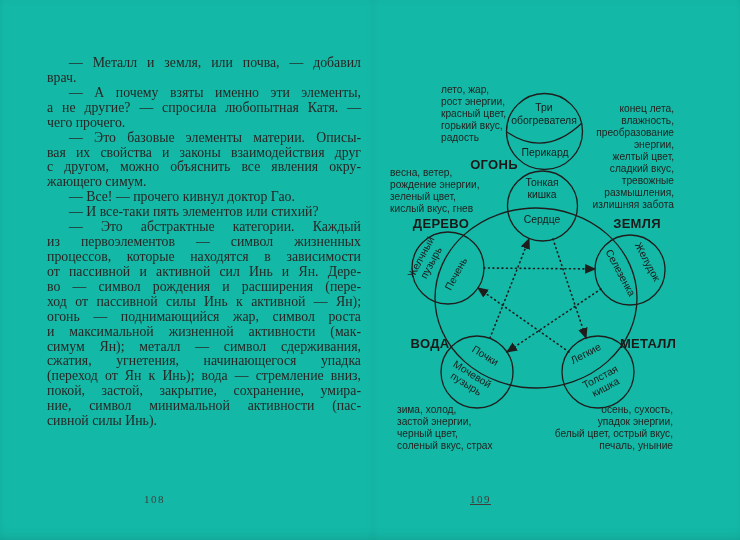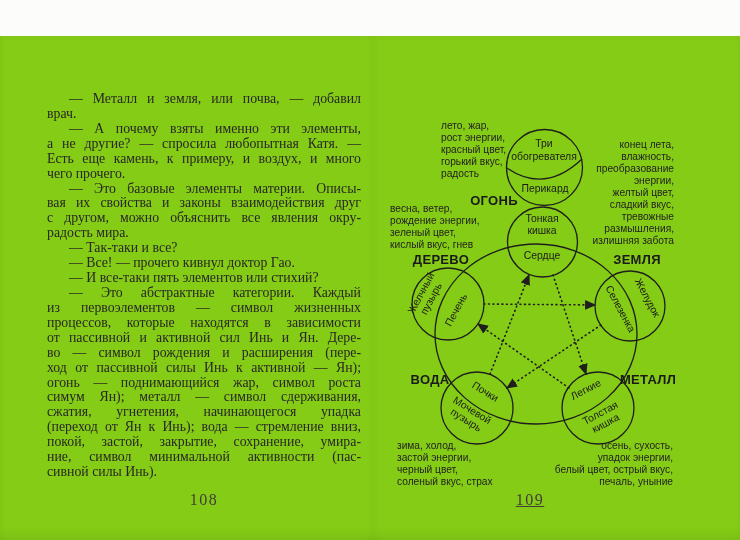--- a/index.html
+++ b/index.html
@@ -2,41 +2,40 @@
 <html><head>
 <meta charset="utf-8">
 <style>
   html,body{margin:0;padding:0;}
   body{
     width:740px;height:540px;position:relative;overflow:hidden;
     background:#fcfcfb;
     font-family:"Liberation Serif", serif;
   }
   .spread{
-    position:absolute;inset:0;background:#84cc16;
+    position:absolute;inset:0;background:#14b8a6;
     box-shadow: inset 0 -10px 14px -10px rgba(0,0,0,.14),
                 inset 6px 0 10px -9px rgba(0,0,0,.08),
                 inset -6px 0 10px -9px rgba(0,0,0,.05),
                 inset 0 8px 10px -9px rgba(0,0,0,.05);
-    margin-top: 36px;
   }
   .gutter{
     position:absolute;left:366px;top:0;width:14px;height:540px;
     background:linear-gradient(90deg, rgba(0,0,0,0) 0%, rgba(0,0,0,.025) 50%, rgba(0,0,0,0) 100%);
   }
   .body-text{
     position:absolute;left:47px;top:56px;width:314px;
     font-size:13.8px;line-height:14.92px;color:#282624;
   }
   .line{text-align:justify;text-align-last:justify;white-space:nowrap;}
   .line.last{text-align-last:left;}
   .line.indent{padding-left:22px;}
   .pagenum{
-    position:absolute;top:455px;width:120px;text-align:center;
-    font-size:16px;letter-spacing:1.5px;color:#403d3a;
+    position:absolute;top:493px;width:120px;
+    font-size:11px;letter-spacing:1.5px;color:#403d3a;
   }
   .pagenum.l{left:144px;}
   .pagenum.r{left:470px;text-decoration:underline;}
   svg.diagram{position:absolute;left:370px;top:70px;}
   .d-stroke{stroke:#1f1e1d;stroke-width:1.3;fill:none;}
   .d-dot{stroke:#1f1e1d;stroke-width:1.6;fill:none;stroke-linecap:round;stroke-dasharray:.9 3.6;}
   text{fill:#1b1a19;}
   .d-organ{font-family:"Liberation Sans",sans-serif;font-size:10.4px;text-anchor:middle;}
   .d-el{font-family:"Liberation Sans",sans-serif;font-size:13px;font-weight:bold;text-anchor:middle;letter-spacing:.3px;}
   .d-trait{font-family:"Liberation Sans",sans-serif;font-size:10.2px;fill:#242320;}
@@ -47,36 +46,35 @@
 <body>
 
 <div class="spread">
   <div class="gutter"></div>
 
   <div class="body-text">
     <div class="line indent">— Металл и земля, или почва, — добавил</div>
     <div class="line last">врач.</div>
     <div class="line indent">— А почему взяты именно эти элементы,</div>
     <div class="line">а не другие? — спросила любопытная Катя. —</div>
-    <div class="line">Есть еще камень, к примеру, и воздух, и много</div>
     <div class="line last">чего прочего.</div>
     <div class="line indent">— Это базовые элементы материи. Описы-</div>
     <div class="line">вая их свойства и законы взаимодействия друг</div>
     <div class="line">с другом, можно объяснить все явления окру-</div>
-    <div class="line last">радость мира.</div>
-    <div class="line indent last">— Так-таки и все?</div>
+    <div class="line last">жающего симум.</div>
     <div class="line indent last">— Все! — прочего кивнул доктор Гао.</div>
     <div class="line indent last">— И все-таки пять элементов или стихий?</div>
     <div class="line indent">— Это абстрактные категории. Каждый</div>
     <div class="line">из первоэлементов — символ жизненных</div>
     <div class="line">процессов, которые находятся в зависимости</div>
     <div class="line">от пассивной и активной сил Инь и Ян. Дере-</div>
     <div class="line">во — символ рождения и расширения (пере-</div>
     <div class="line">ход от пассивной силы Инь к активной — Ян);</div>
     <div class="line">огонь — поднимающийся жар, символ роста</div>
+    <div class="line">и максимальной жизненной активности (мак-</div>
     <div class="line">симум Ян); металл — символ сдерживания,</div>
     <div class="line">сжатия, угнетения, начинающегося упадка</div>
     <div class="line">(переход от Ян к Инь); вода — стремление вниз,</div>
     <div class="line">покой, застой, закрытие, сохранение, умира-</div>
     <div class="line">ние, символ минимальной активности (пас-</div>
     <div class="line last">сивной силы Инь).</div>
   </div>
   <div class="pagenum l">108</div>
   <div class="pagenum r">109</div>
 

